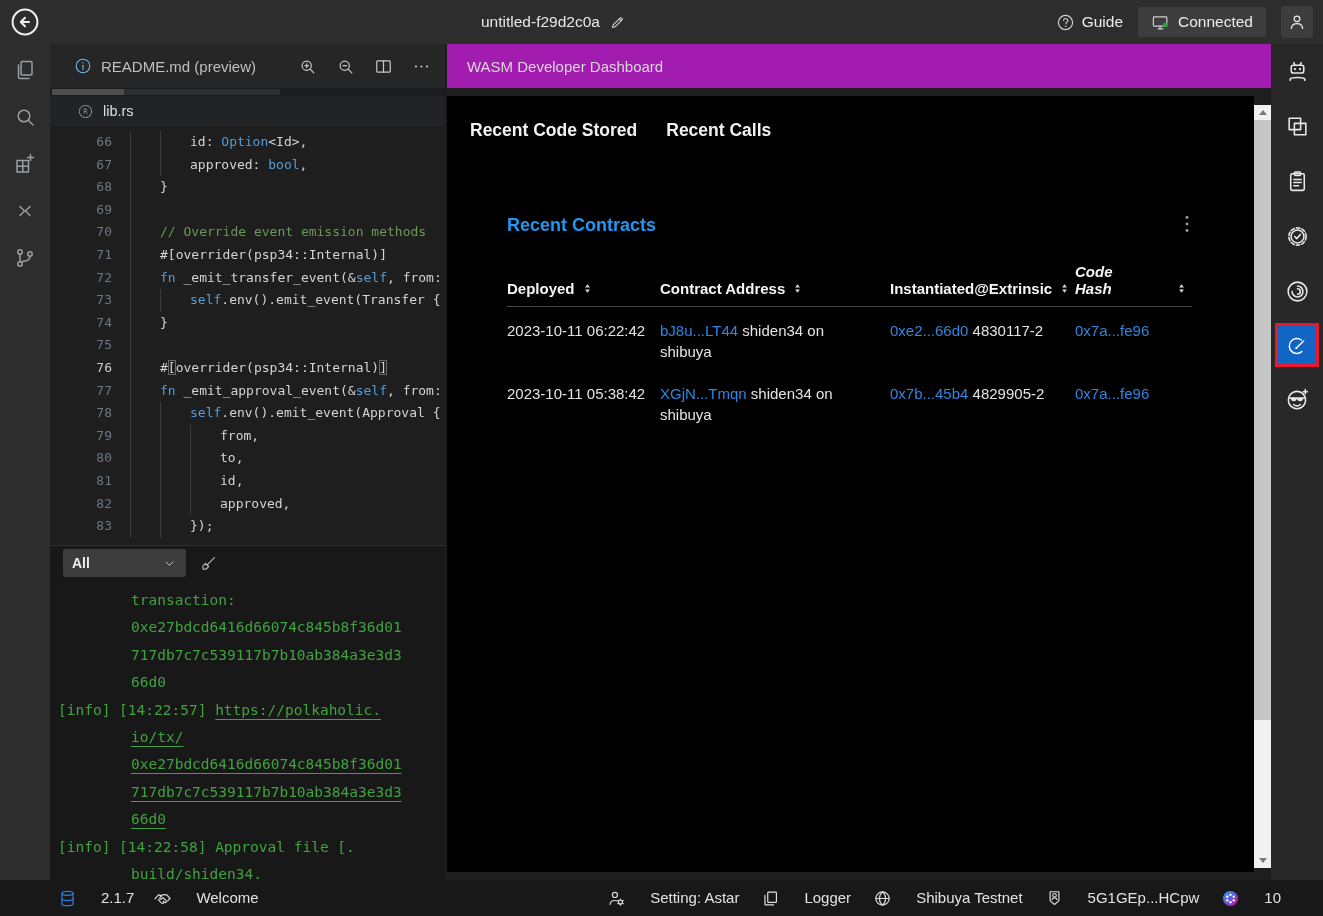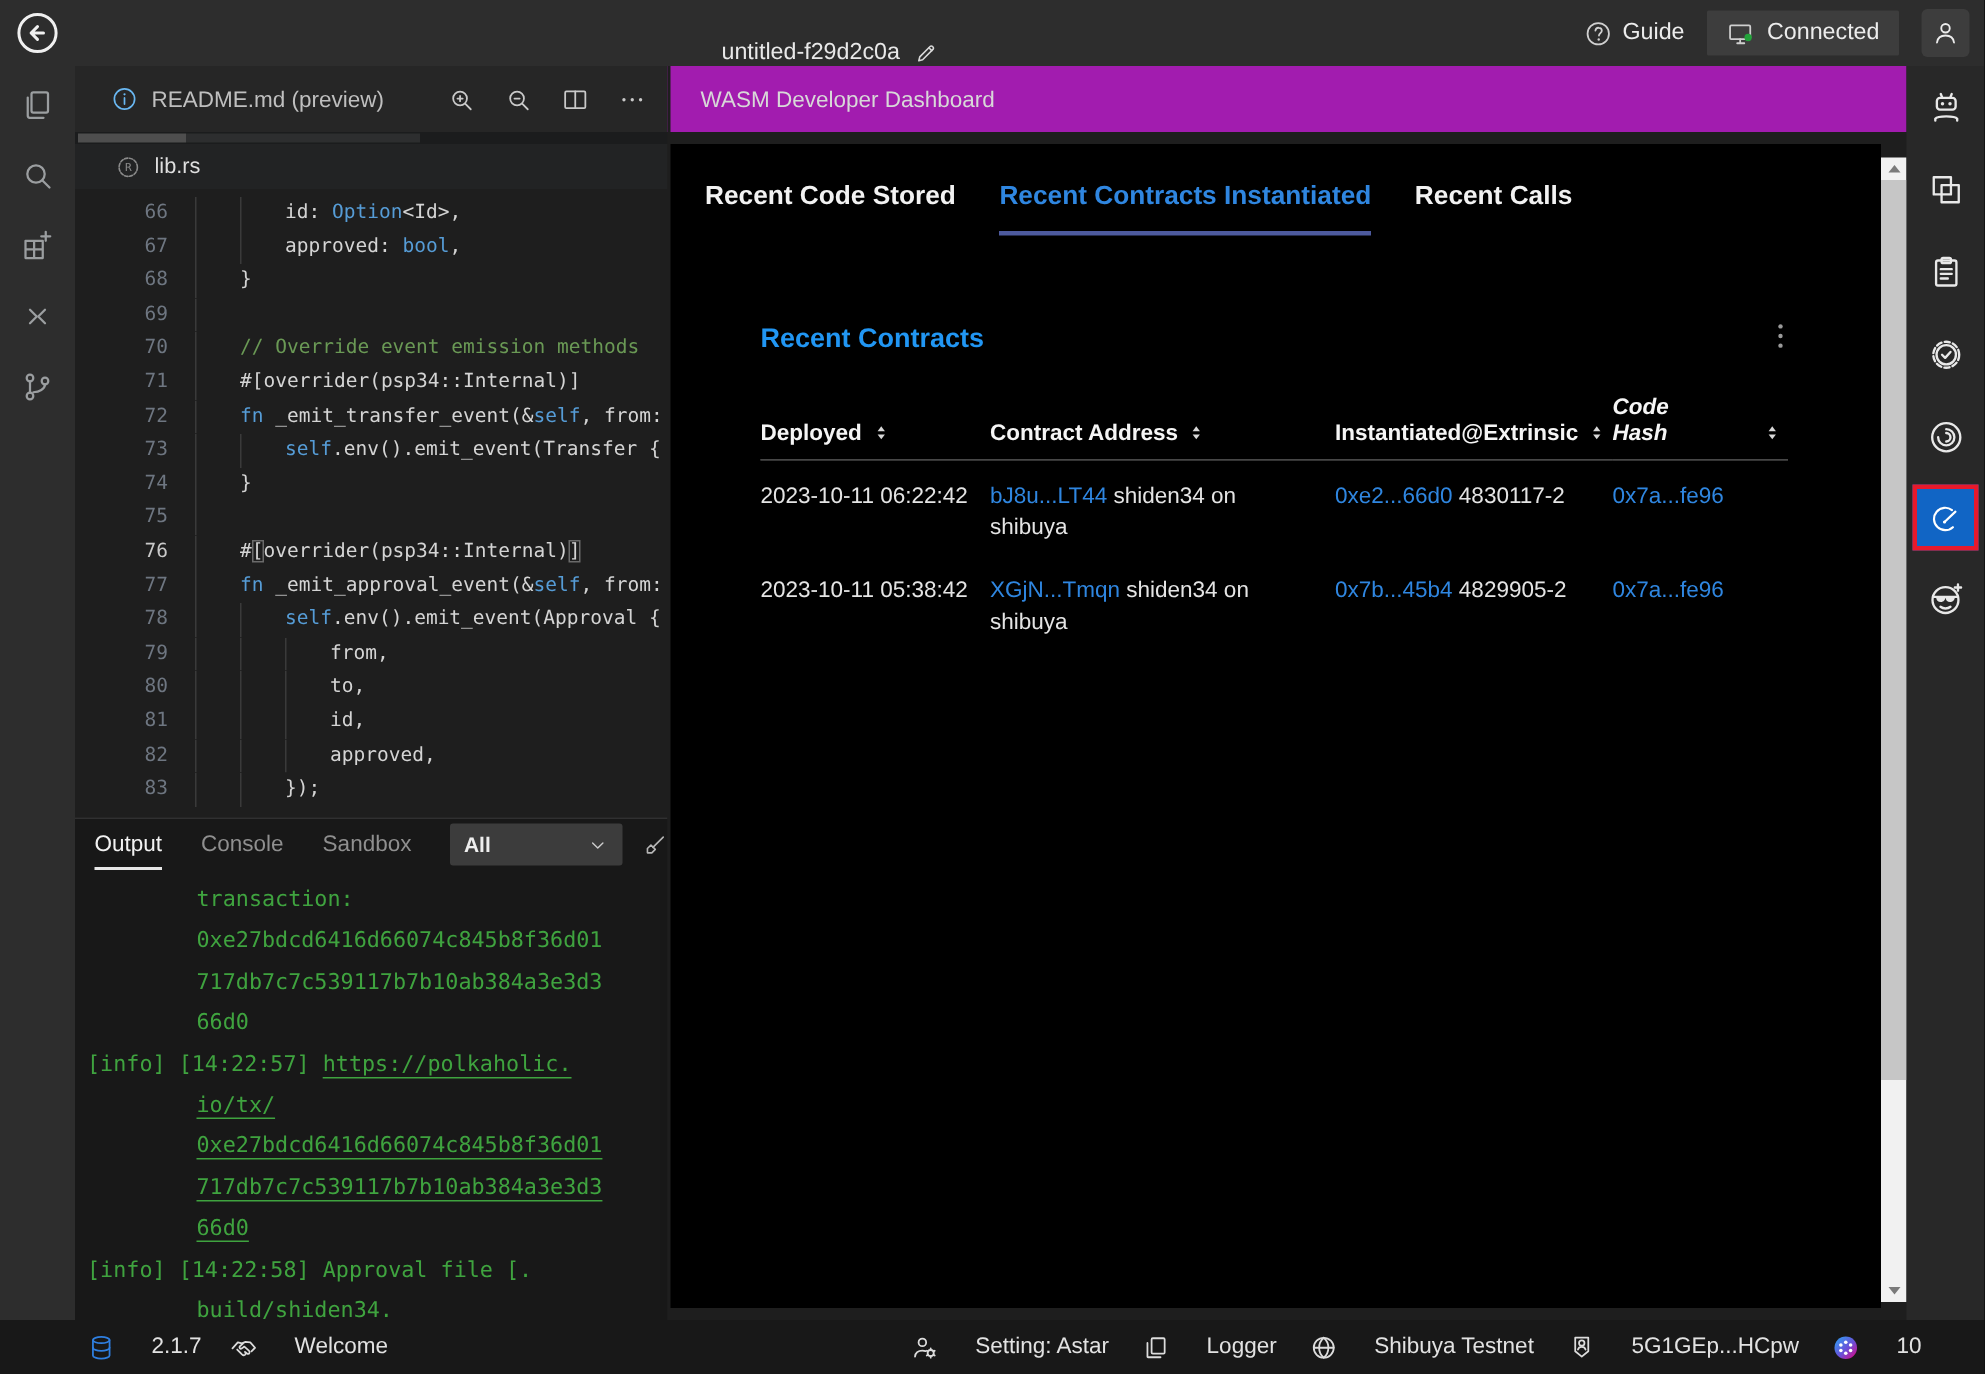--- a/index.html
+++ b/index.html
@@ -4,21 +4,21 @@
 <style>
   html,body{margin:0;padding:0;background:#111}
   .screen{position:relative;width:1323px;height:916px;background:#1e1e1e;font-family:"Liberation Sans",sans-serif;overflow:hidden;color:#ddd}
   .ic{display:inline-block}
   .ic svg{width:100%;height:100%;display:block}
 
   
   .topbar{position:absolute;top:0;left:0;width:100%;height:44px;background:#2d2d2d}
   .back-btn{position:absolute;left:9px;top:6px;width:32px;height:32px;background:none;border:none;padding:0;color:#f0f0f0;cursor:pointer}
   .back-btn .ic{width:32px;height:32px}
-  .doc-title{position:absolute;left:481px;top:0;height:44px;display:flex;align-items:flex-end;gap:9px;color:#e8e8e8;font-size:15.5px}
+  .doc-title{position:absolute;left:481px;top:0;height:44px;display:flex;align-items:center;gap:9px;color:#e8e8e8;font-size:15.5px}
   .pencil{width:17px;height:17px;color:#d8d8d8}
   .top-right{position:absolute;right:10px;top:0;height:44px;display:flex;align-items:center;gap:15px}
   .guide{display:flex;align-items:center;gap:7px;font-size:15.5px;color:#ececec;cursor:pointer}
   .gicon{width:19px;height:19px;color:#cfcfcf}
   .connected-btn{display:flex;align-items:center;gap:8px;background:#3d3d3d;border:none;color:#ececec;font-size:15.5px;padding:0 13px;height:30px;border-radius:1px}
   .mon{width:19px;height:19px;color:#cfcfcf}
   .person-btn{width:32px;height:32px;background:#3d3d3d;border:none;border-radius:4px;display:flex;align-items:center;justify-content:center;color:#ececec;padding:0}
   .person-btn .ic{width:20px;height:20px}
 
   
@@ -264,25 +264,20 @@
         <div class="cl"><span class="ln">77</span><span class="lc"><span class="ig"></span><span class="tk b">fn</span><span class="tk "> _emit_approval_event(&amp;</span><span class="tk b">self</span><span class="tk ">, from: A</span></span></div>
         <div class="cl"><span class="ln">78</span><span class="lc"><span class="ig"></span><span class="ig"></span><span class="tk b">self</span><span class="tk ">.env().emit_event(Approval {</span></span></div>
         <div class="cl"><span class="ln">79</span><span class="lc"><span class="ig"></span><span class="ig"></span><span class="ig"></span><span class="tk ">from,</span></span></div>
         <div class="cl"><span class="ln">80</span><span class="lc"><span class="ig"></span><span class="ig"></span><span class="ig"></span><span class="tk ">to,</span></span></div>
         <div class="cl"><span class="ln">81</span><span class="lc"><span class="ig"></span><span class="ig"></span><span class="ig"></span><span class="tk ">id,</span></span></div>
         <div class="cl"><span class="ln">82</span><span class="lc"><span class="ig"></span><span class="ig"></span><span class="ig"></span><span class="tk ">approved,</span></span></div>
         <div class="cl"><span class="ln">83</span><span class="lc"><span class="ig"></span><span class="ig"></span><span class="tk ">});</span></span></div>
       </div>
     <div class="panel">
       <div class="ptabs">
-        <div id="ptabsTabs" style="display:flex;height:100%">
-            <div class="ptab active">Output</div>
-            <div class="ptab">Console</div>
-            <div class="ptab">Sandbox</div>
-          </div>
         <div class="pselect">
           <span>All</span>
           <span class="ic">
               <svg viewBox="0 0 24 24" fill="none" stroke="currentColor" stroke-width="1.5" stroke-linecap="round" stroke-linejoin="round">
                 <path d="M6.5 9.5 12 15l5.5-5.5"></path>
               </svg>
             </span>
         </div>
         <span class="pclear ic">
             <svg viewBox="0 0 24 24" fill="none" stroke="currentColor" stroke-width="1.5" stroke-linecap="round" stroke-linejoin="round">
@@ -307,21 +302,20 @@
     </div>
   </section>
 
   <section class="dash">
     <div class="dash-header">
       <span>WASM Developer Dashboard</span>
     </div>
     <div class="dash-body">
       <div class="dtabs" id="dtabs">
           <div class="dtab">Recent Code Stored</div>
-          <div class="dtab active">Recent Contracts Instantiated</div>
           <div class="dtab">Recent Calls</div>
         </div>
       <div class="card">
         <div class="card-title">Recent Contracts</div>
         <span class="kebab ic">
             <svg viewBox="0 0 24 24" fill="none" stroke="currentColor" stroke-width="1.5" stroke-linecap="round" stroke-linejoin="round">
               <circle cx="12" cy="5" r="1.6" fill="currentColor" stroke="none"></circle>
               <circle cx="12" cy="12" r="1.6" fill="currentColor" stroke="none"></circle>
               <circle cx="12" cy="19" r="1.6" fill="currentColor" stroke="none"></circle>
             </svg>

